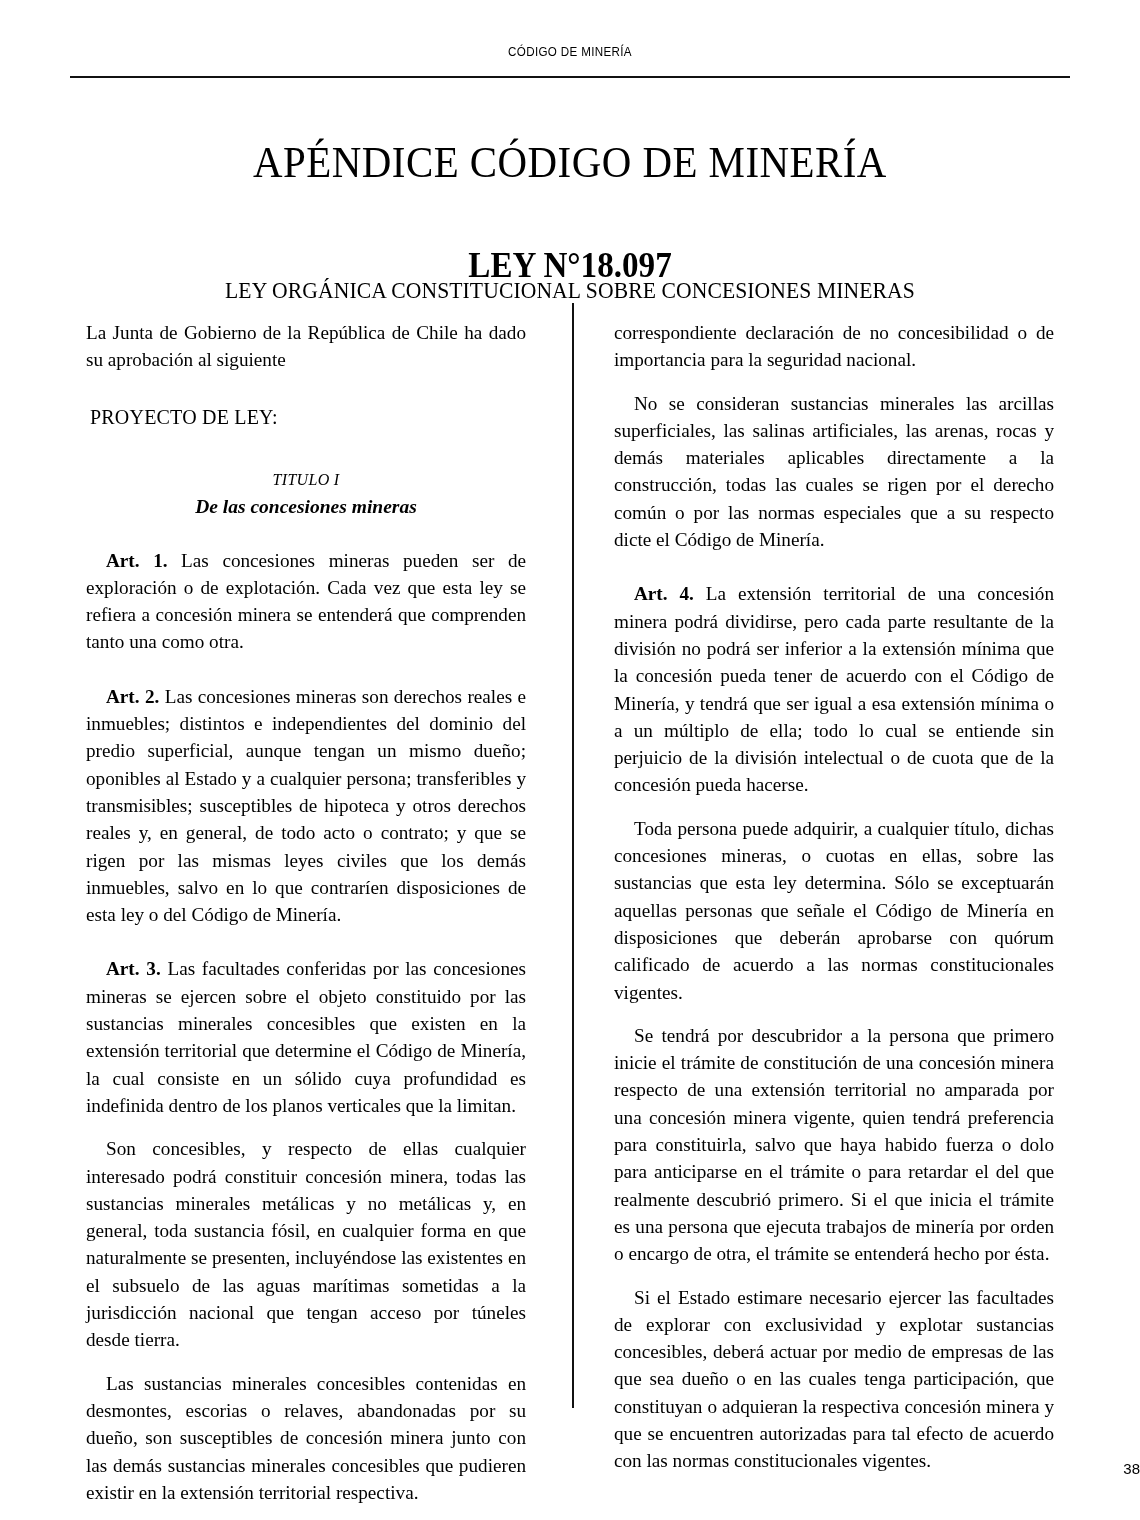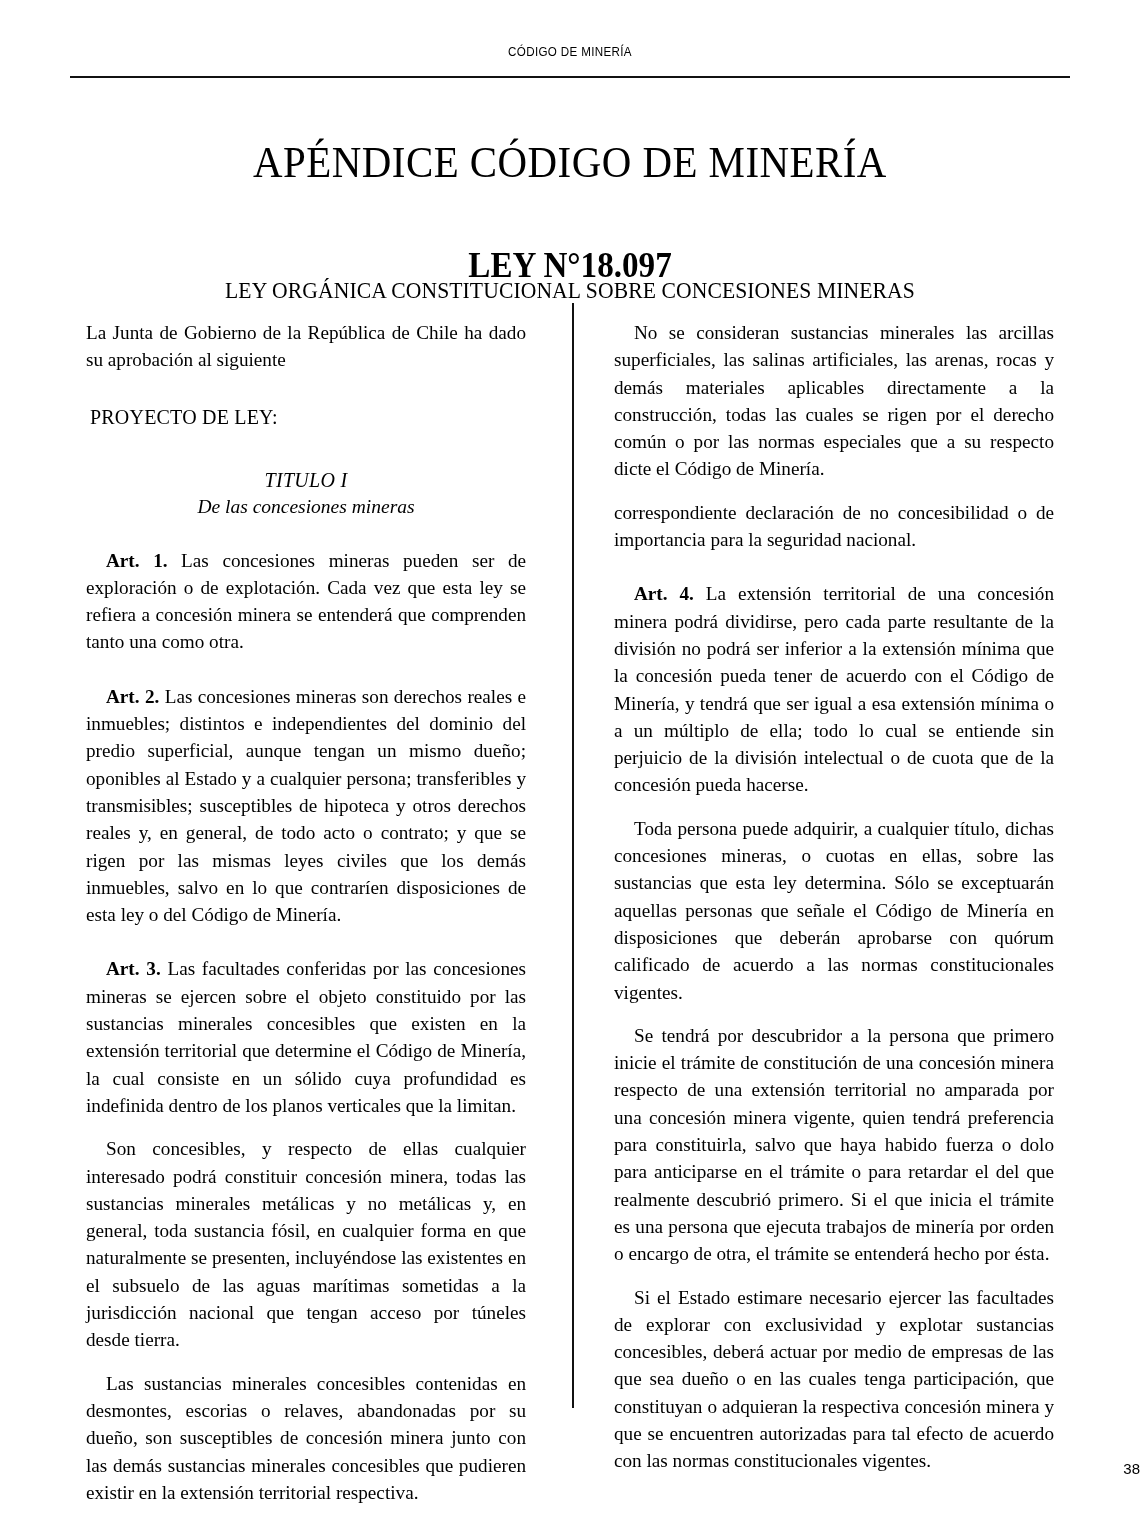--- a/index.html
+++ b/index.html
@@ -123,29 +123,29 @@
   }
   p.para.indent { text-indent: 20px; }
   p.para.gap    { margin-top: 27px; }
 
   .art-label { font-weight: 700; }
 
   .titulo {
     margin: 36px 0 0 0;
     text-align: center;
     font-style: italic;
-    font-size: 20px;
+    font-size: 16px;
     line-height: 26px;
     letter-spacing: 0.3px;
   }
   .titulo-sub {
     margin: 1px 0 16px 0;
     text-align: center;
     font-style: italic;
-    font-weight: 400;
+    font-weight: 700;
     font-size: 19.5px;
     line-height: 26px;
   }
 
   .proyecto {
     margin: 30px 0 0 0;
     text-indent: 20px;
     font-size: 20px;
     line-height: 27px;
     letter-spacing: 0.2px;
@@ -200,22 +200,22 @@
       </p>
 
       <p class="para indent">Son concesibles, y respecto de ellas cualquier interesado podrá constituir concesión minera, todas las sustancias minerales metálicas y no metálicas y, en general, toda sustancia fósil, en cualquier forma en que naturalmente se presenten, incluyéndose las existentes en el subsuelo de las aguas marítimas sometidas a la jurisdicción nacional que tengan acceso por túneles desde tierra.</p>
       <p class="para indent">Las sustancias minerales concesibles contenidas en desmontes, escorias o relaves, abandonadas por su dueño, son susceptibles de concesión minera junto con las demás sustancias minerales concesibles que pudieren existir en la extensión territorial respectiva.</p>
       <p class="para indent">No son susceptibles de concesión minera los hidrocarburos líquidos o gaseosos, el litio, los yacimientos de cualquier especie existentes en las aguas marítimas sometidas a la jurisdicción nacional ni los yacimientos de cualquier especie situados, en todo o en parte, en zonas que conforme a la ley, se determinen como de importancia para la seguridad nacional con efectos mineros, sin perjuicio de las concesiones mineras válidamente constituidas con anterioridad a la</p>
 
     </div>
 
     <div class="col col-right">
 
+      <p class="para">correspondiente declaración de no concesibilidad o de importancia para la seguridad nacional.</p>
       <p class="para indent">No se consideran sustancias minerales las arcillas superficiales, las salinas artificiales, las arenas, rocas y demás materiales aplicables directamente a la construcción, todas las cuales se rigen por el derecho común o por las normas especiales que a su respecto dicte el Código de Minería.</p>
-      <p class="para">correspondiente declaración de no concesibilidad o de importancia para la seguridad nacional.</p>
 
       <p class="para indent gap">
         <span class="art-label">Art. 4.</span><span> La extensión territorial de una concesión minera podrá dividirse, pero cada parte resultante de la división no podrá ser inferior a la extensión mínima que la concesión pueda tener de acuerdo con el Código de Minería, y tendrá que ser igual a esa extensión mínima o a un múltiplo de ella; todo lo cual se entiende sin perjuicio de la división intelectual o de cuota que de la concesión pueda hacerse.</span>
       </p>
 
 
 
       <p class="para indent">Toda persona puede adquirir, a cualquier título, dichas concesiones mineras, o cuotas en ellas, sobre las sustancias que esta ley determina. Sólo se exceptuarán aquellas personas que señale el Código de Minería en disposiciones que deberán aprobarse con quórum calificado de acuerdo a las normas constitucionales vigentes.</p>
       <p class="para indent">Se tendrá por descubridor a la persona que primero inicie el trámite de constitución de una concesión minera respecto de una extensión territorial no amparada por una concesión minera vigente, quien tendrá preferencia para constituirla, salvo que haya habido fuerza o dolo para anticiparse en el trámite o para retardar el del que realmente descubrió primero. Si el que inicia el trámite es una persona que ejecuta trabajos de minería por orden o encargo de otra, el trámite se entenderá hecho por ésta.</p>
       <p class="para indent">Si el Estado estimare necesario ejercer las facultades de explorar con exclusividad y explotar sustancias concesibles, deberá actuar por medio de empresas de las que sea dueño o en las cuales tenga participación, que constituyan o adquieran la respectiva concesión minera y que se encuentren autorizadas para tal efecto de acuerdo con las normas constitucionales vigentes.</p>

